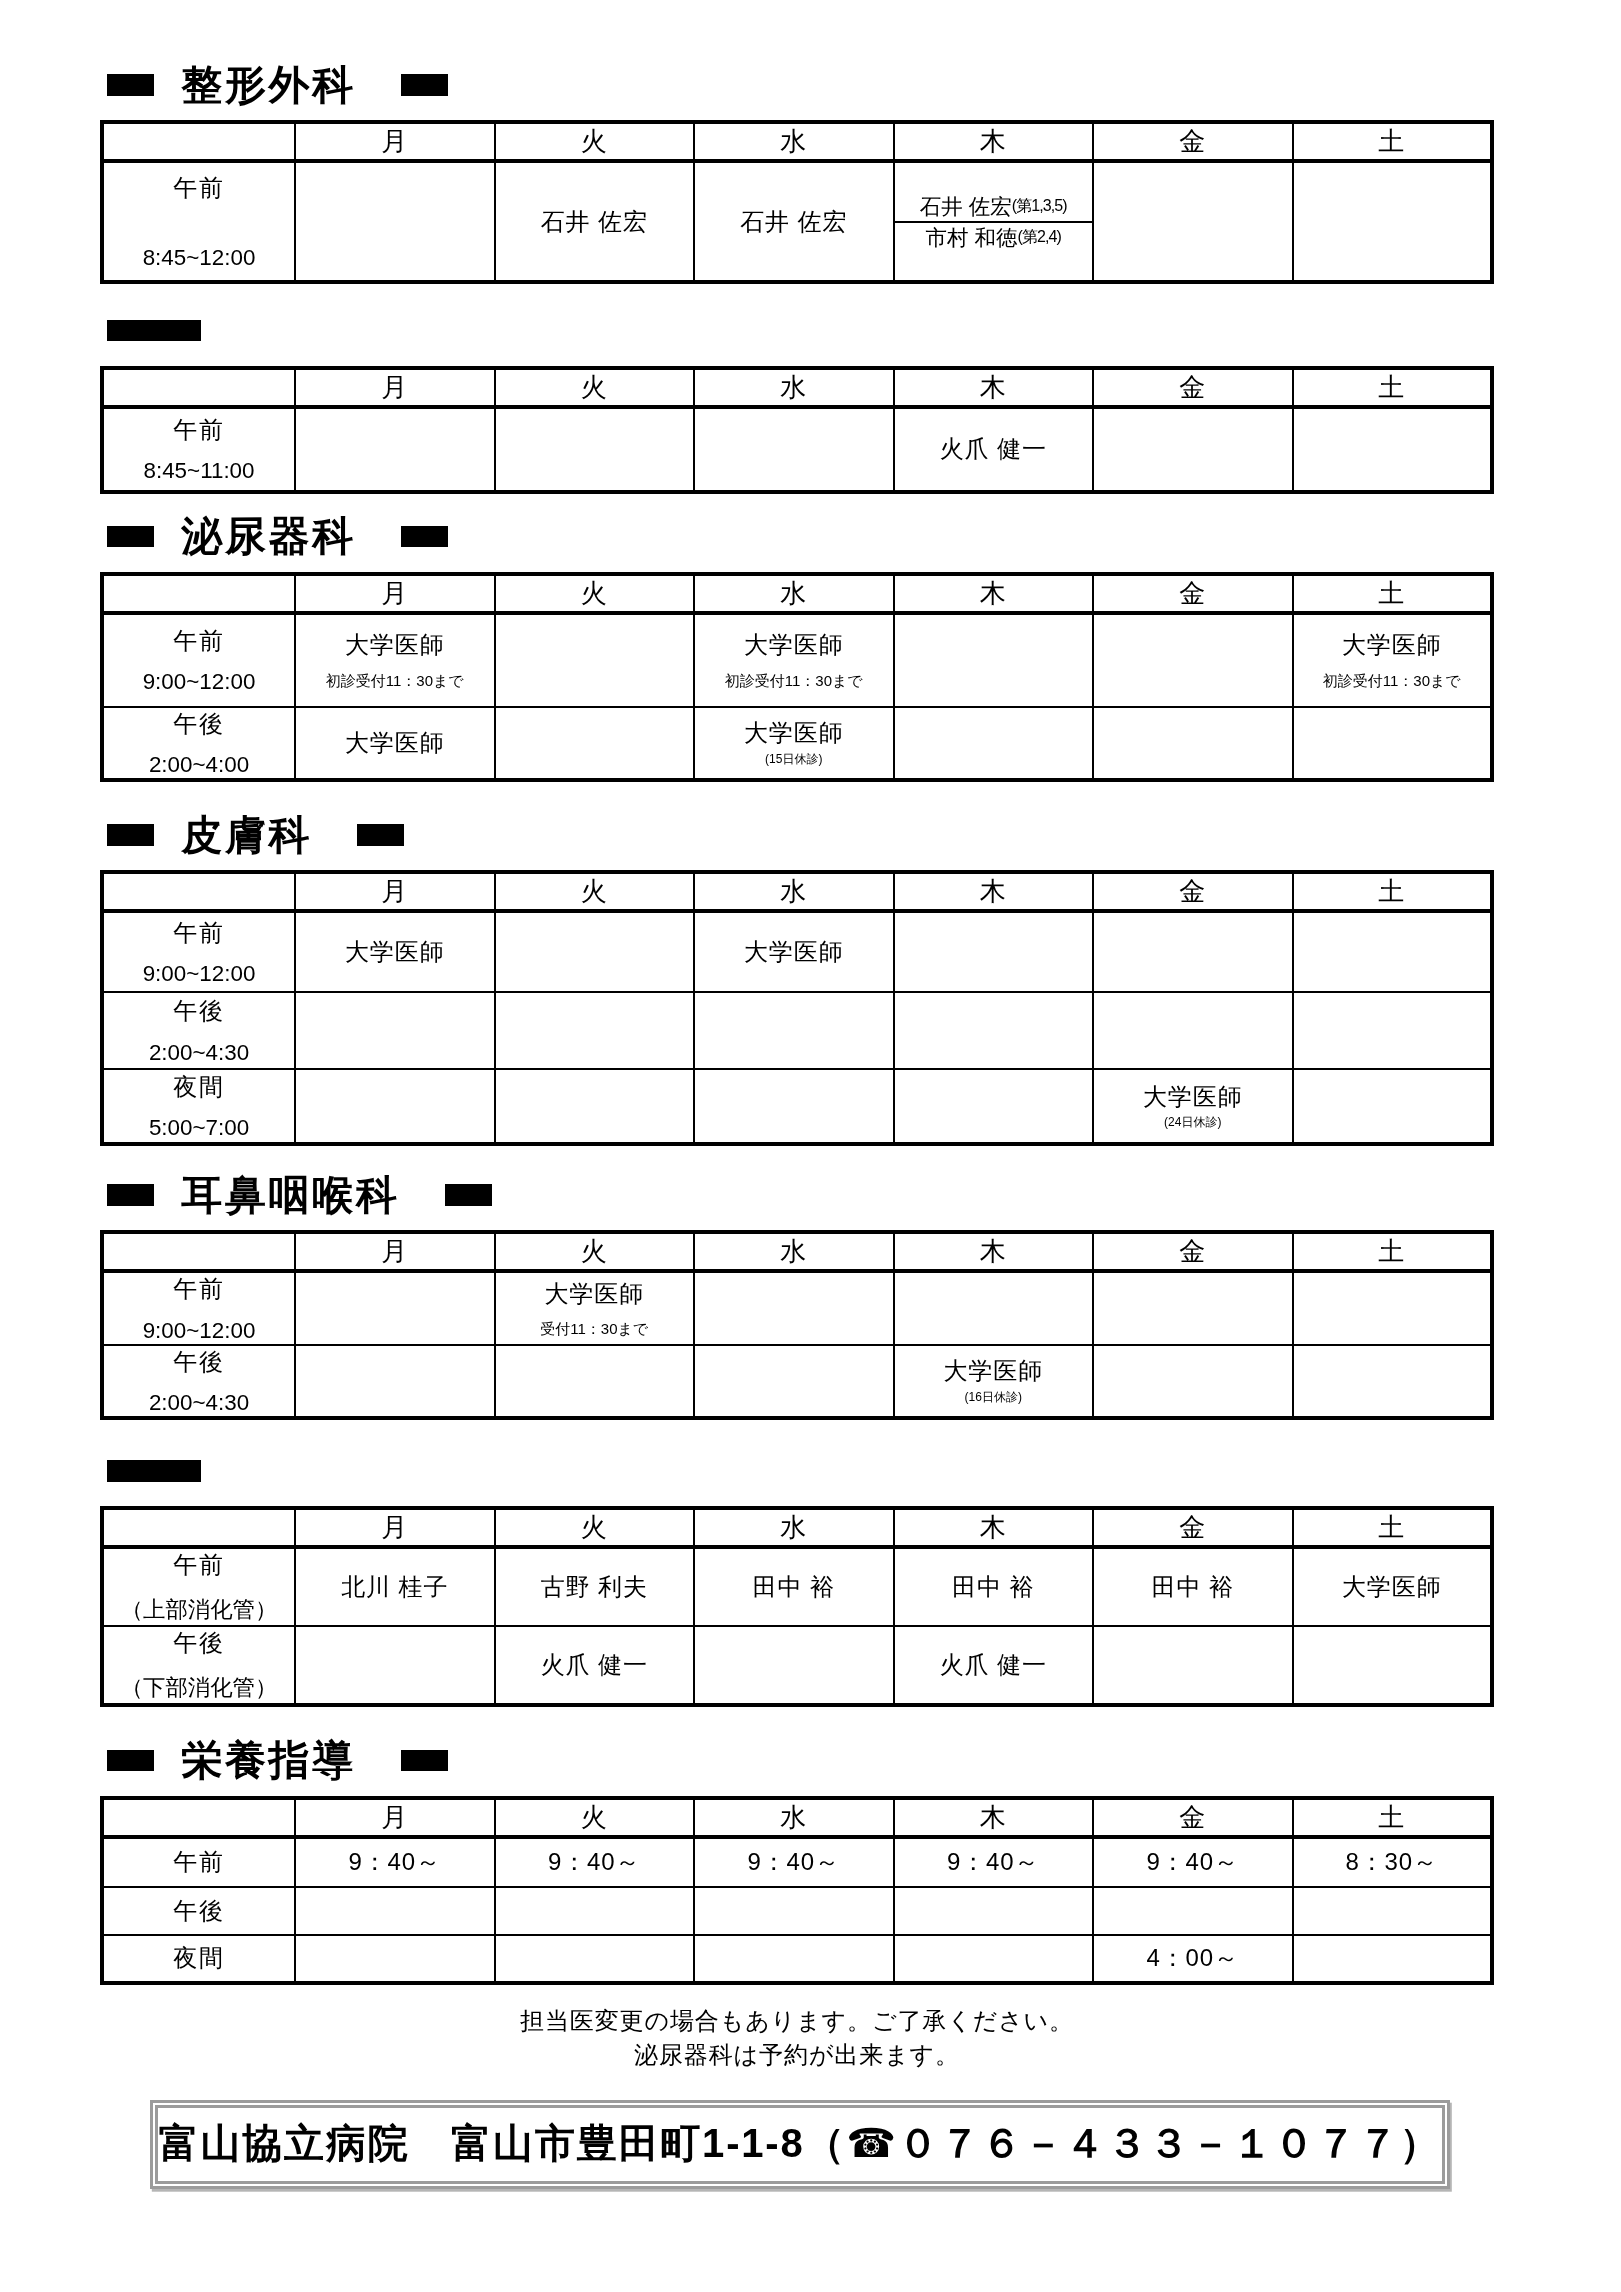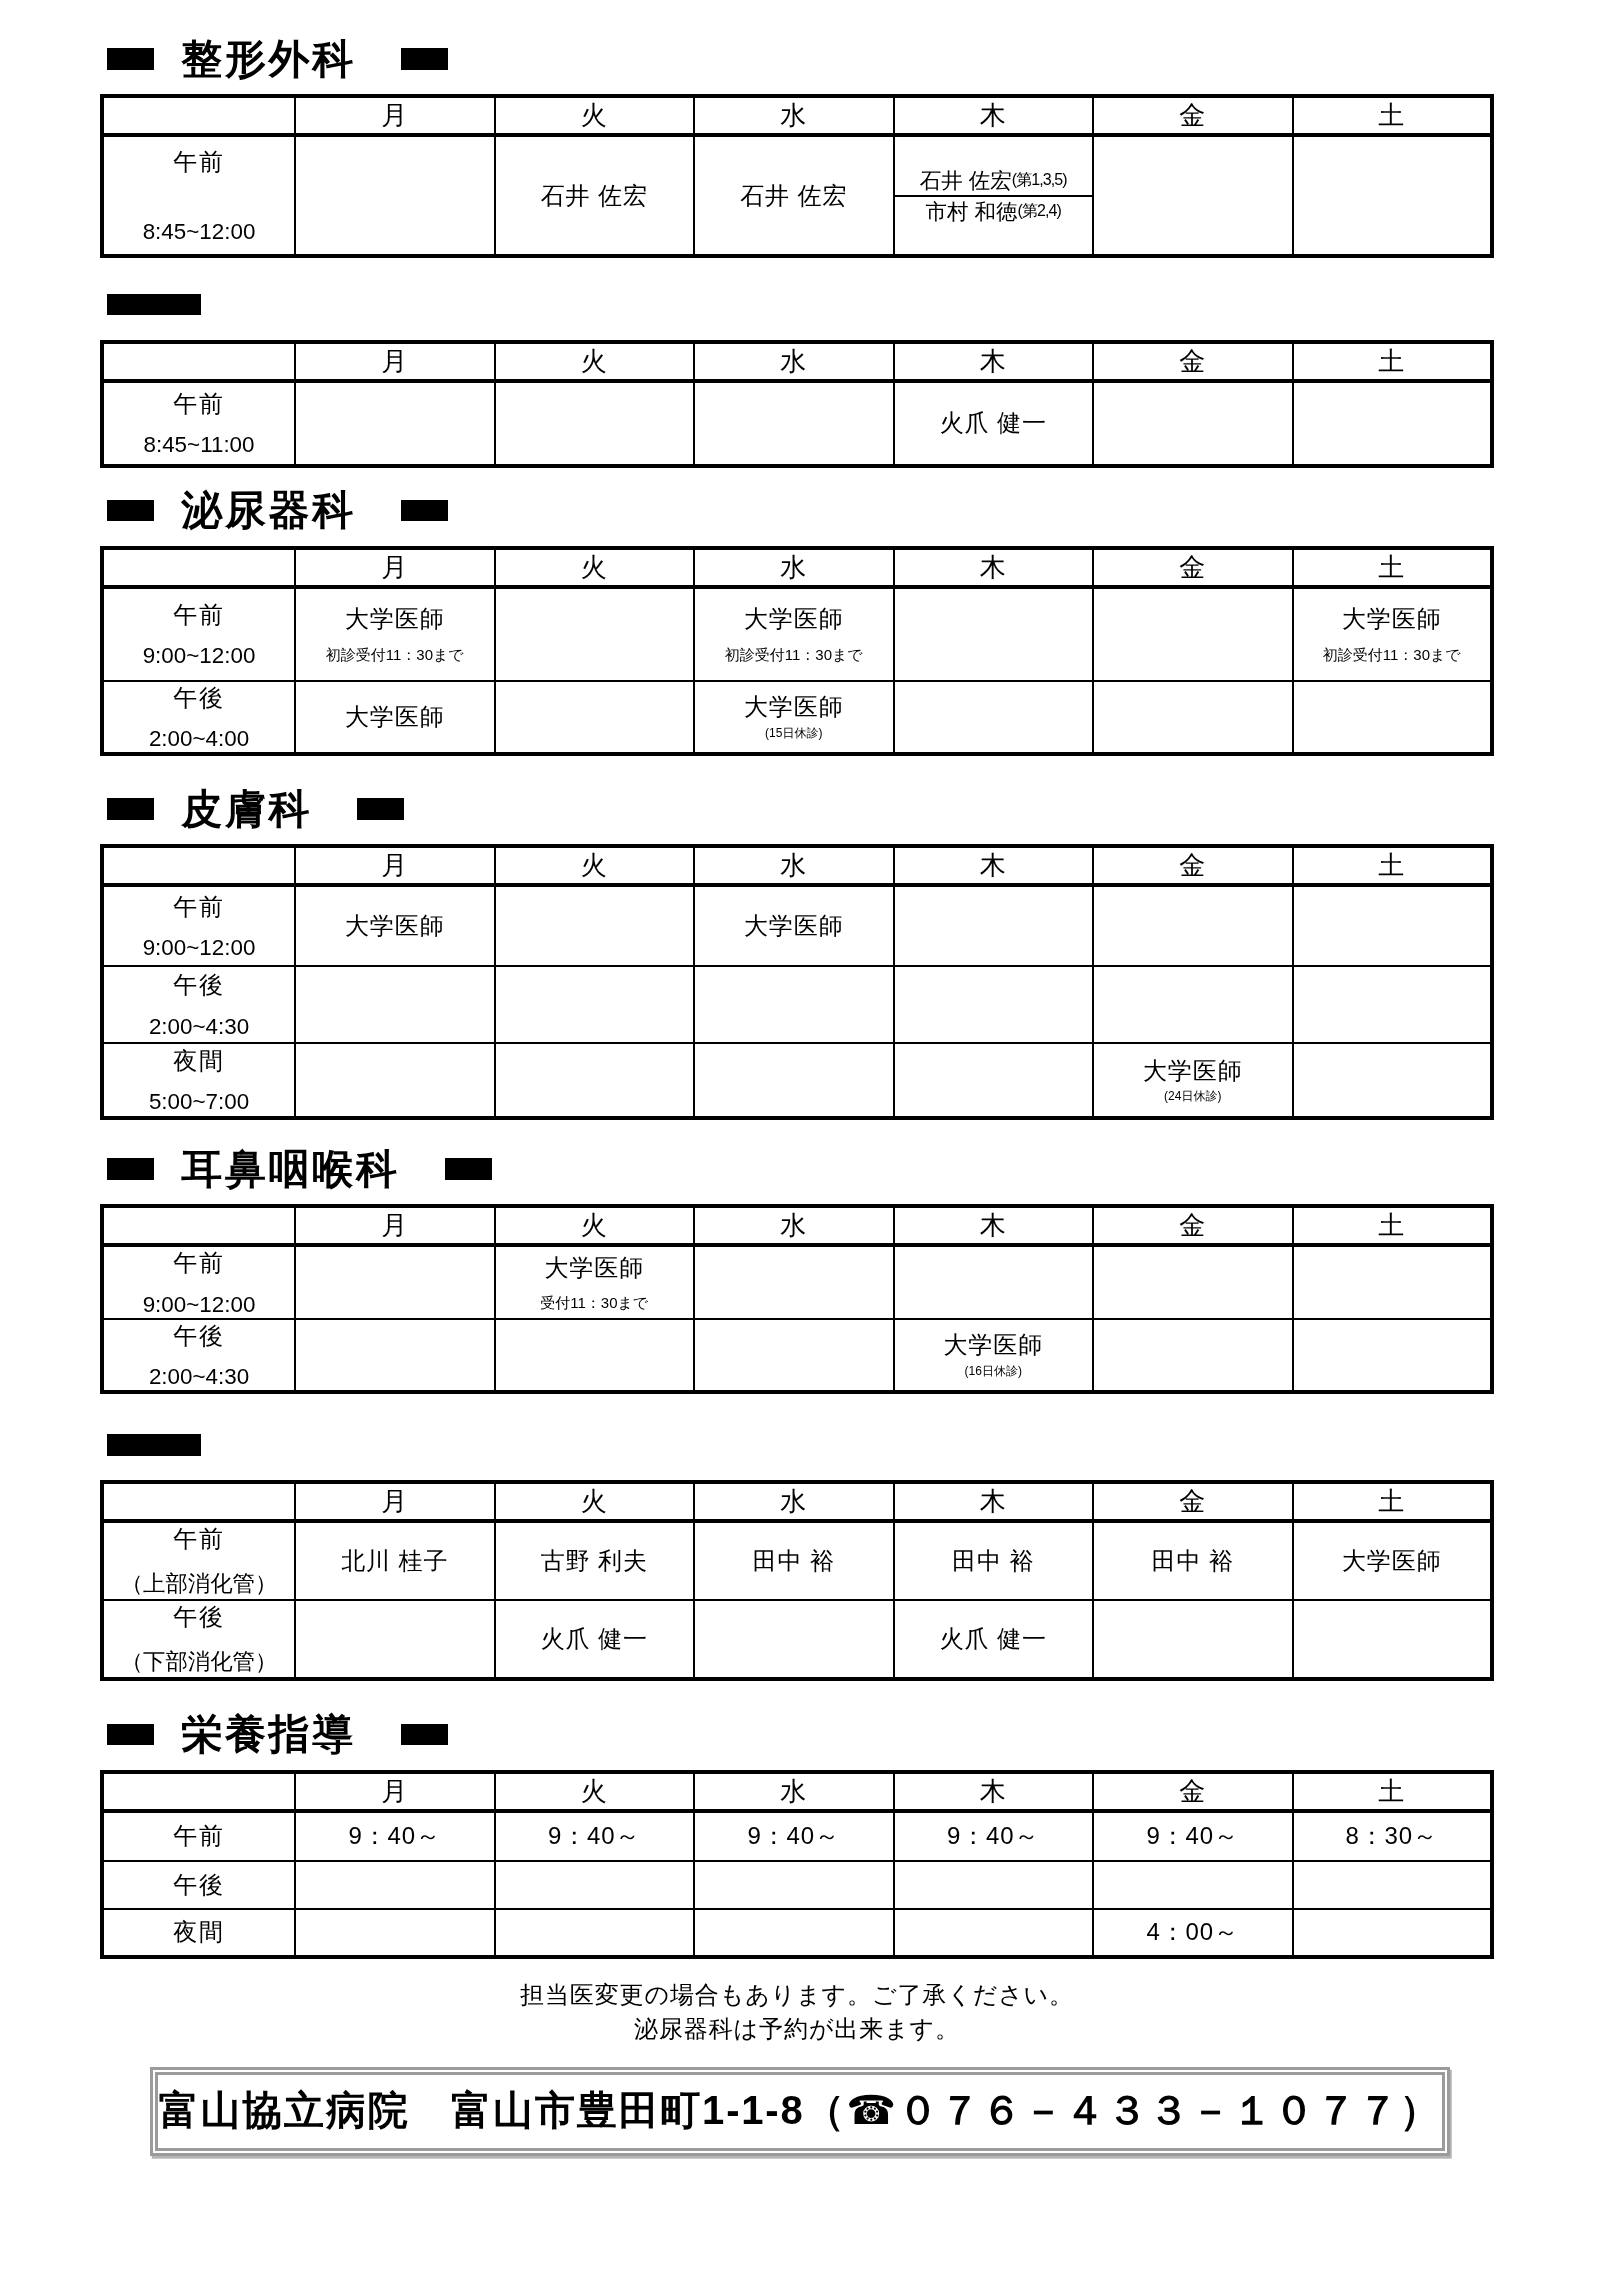--- a/index.html
+++ b/index.html
@@ -1,21 +1,21 @@
 <!DOCTYPE html>
 <html style="font-size:14.3px"><head>
 <meta charset="utf-8">
 <style>
   html,body{margin:0;padding:0;background:#fff;}
   body{
     width:1621px;height:2293px;position:relative;overflow:hidden;
     font-family:"Liberation Sans","DejaVu Sans",sans-serif;color:#000;
     -webkit-font-smoothing:antialiased;
   }
-  .page{padding:33px 0 0 100px;box-sizing:border-box;}
+  .page{padding:59px 0 0 100px;box-sizing:border-box;}
   
   .sec-title{display:flex;align-items:center;height:52px;margin-bottom:9px;padding-left:7.2px;}
   .sq{width:47px;height:21.5px;background:#000;flex:none;}
   .title-text{font-size:41px;font-weight:700;margin:0 45px 0 27px;letter-spacing:2.7px;white-space:nowrap;}
   
   table.sched{border-collapse:collapse;table-layout:fixed;width:1394px;border:4.5px solid #000;background:#fff;}
   .sched th,.sched td{border:2.7px solid #000;padding:0;overflow:hidden;vertical-align:middle;}
   .sched thead th{height:33px;border-bottom:4.5px solid #000;font-size:26px;font-weight:400;letter-spacing:0.9px;}
   .cellwrap{display:flex;flex-direction:column;align-items:center;justify-content:center;height:100%;}
   .main{font-size:24px;letter-spacing:0.9px;white-space:nowrap;}
@@ -26,21 +26,21 @@
   .rlabel .l2{font-size:22.4px;letter-spacing:0;white-space:nowrap;}
   .gap-big{gap:41px;}
   .split{display:flex;flex-direction:column;height:100%;}
   .split-half{flex:1;display:flex;align-items:center;justify-content:center;white-space:nowrap;}
   .split-half + .split-half{border-top:2.7px solid #000;}
   .split-half .main{font-size:21.5px;letter-spacing:0;}
   .inline-note{font-size:16px;letter-spacing:-0.9px;}
   
   .notes{margin-top:19.7px;width:1394px;text-align:center;font-size:24px;font-weight:500;line-height:34px;letter-spacing:0.9px;}
   .footer-box{
-    margin-top:21px;margin-left:50px;width:1300px;box-sizing:border-box;
+    margin-top:28px;margin-left:50px;width:1300px;box-sizing:border-box;
     border:8px double #9b9b9b;box-shadow:1.8px 2.7px 0 #b5b5b5;
     text-align:center;padding:8px 0 9.9px 0;background:#fff;
   }
   .footer-text{font-size:40px;font-weight:700;letter-spacing:1.8px;white-space:nowrap;}
 </style>
 </head>
 <body>
 
 <div class="page">
   <div id="sections">

